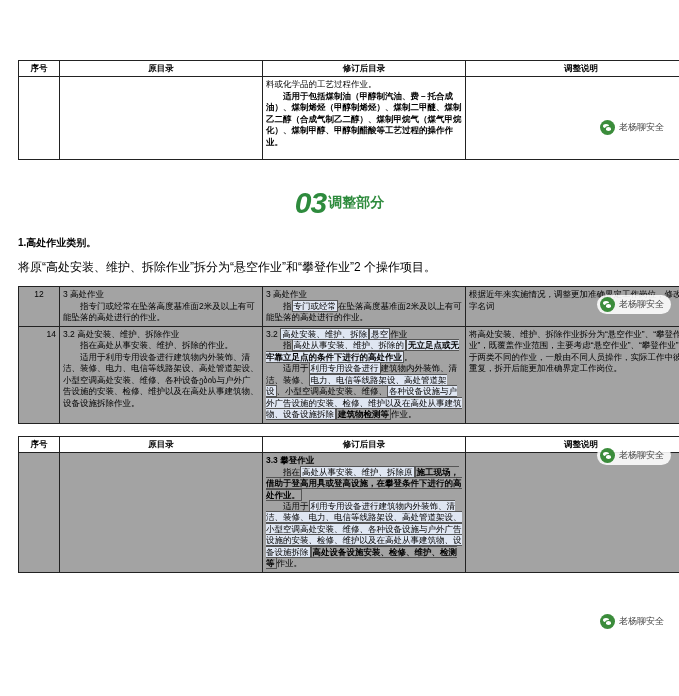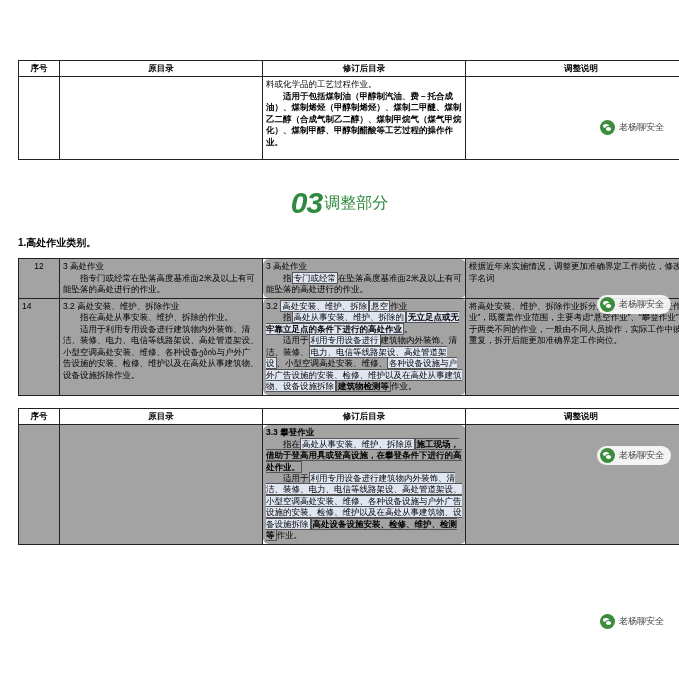--- a/index.html
+++ b/index.html
@@ -38,27 +38,27 @@
   .hdr td {
     text-align: center;
     font-weight: bold;
     font-size: 8.5px;
     padding: 3px 2px;
     vertical-align: middle;
     margin-left: 32px;
   }
   .c-no { width: 34px; text-align: center; vertical-align: middle; }
   .c-old { width: 196px; }
-  .c-new { width: 196px; border-radius: 6px; }
+  .c-new { width: 196px; }
   .c-note { width: 224px; }
 
   .shade {
     background: #a3a3a3;
   }
-  .center-mid { text-align: left; vertical-align: middle; }
+  .center-mid { text-align: right; vertical-align: middle; }
 
   .indent { text-indent: 2em; display: block; }
   .b { font-weight: bold; }
 
   
   .box {
     border: 1px solid #555;
     padding: 0 1px;
     display: inline;
     background: #dfe6f2;
@@ -78,22 +78,22 @@
   .sec-num {
     font-family: "Liberation Sans", sans-serif;
     font-size: 30px;
     font-weight: bold;
     color: #2e8b3d;
     letter-spacing: -1px;
     vertical-align: middle;
     font-style: italic;
   }
   .sec-txt {
-    font-size: 16px;
-    font-weight: normal;
+    font-size: 14px;
+    font-weight: bold;
     color: #2e8b3d;
     vertical-align: middle;
     margin-left: 2px;
   }
 
   .h-1 {
     font-size: 10px;
     font-weight: bold;
     margin: 16px 0 8px 18px;
   }
@@ -174,20 +174,21 @@
       </tr>
     </tbody>
       </table>
   </div>
 
   <div class="sec-wrap">
     <span class="sec-num">03</span><span class="sec-txt">调整部分</span>
   </div>
 
   <div class="h-1">1.高处作业类别。</div>
+  <div class="p-1">将原“高处安装、维护、拆除作业”拆分为“悬空作业”和“攀登作业”2 个操作项目。</div>
 
   <div class="tbl-block">
     <table class="doc">
       <tbody>
           <tr>
         <td class="c-no shade">12</td>
         <td class="c-old shade">
           <span>3 高处作业</span>
           <span class="indent">指专门或经常在坠落高度基准面2米及以上有可能坠落的高处进行的作业。</span>
         </td>

